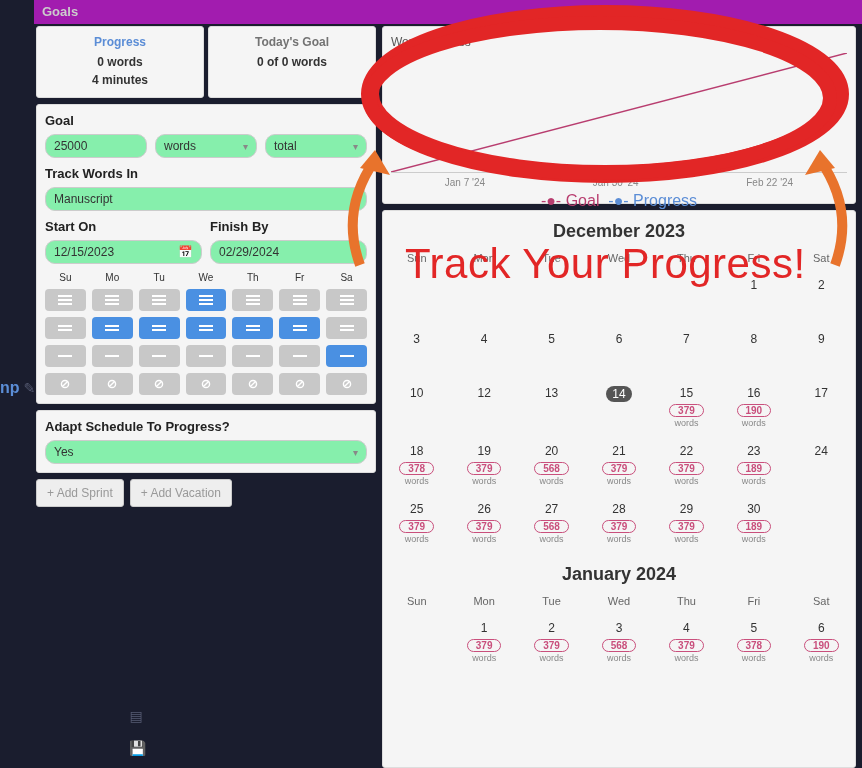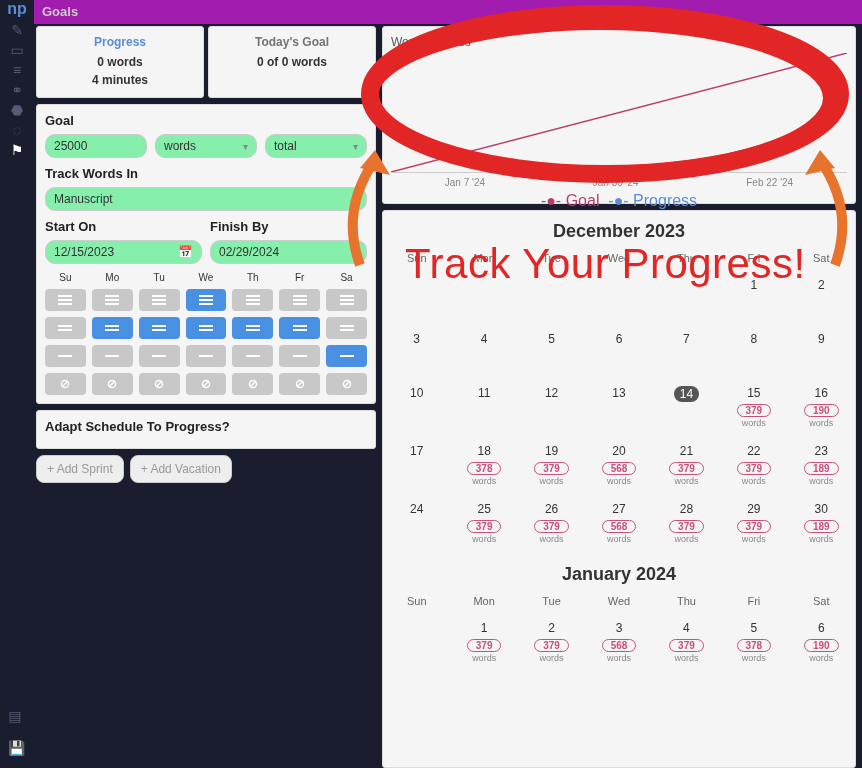--- a/index.html
+++ b/index.html
@@ -1,17 +1,17 @@
 <!DOCTYPE html>
 <html><head>
 <meta charset="utf-8">
 <style>
 * { box-sizing: border-box; margin: 0; padding: 0; }
 body { font-family: -apple-system, BlinkMacSystemFont, "Segoe UI", Arial, sans-serif; background: #1a1d2e; color: #333; font-size: 13px; width: 862px; height: 768px; overflow: hidden; position: relative; }
-.sidebar { position: absolute; left: 0; top: 0; width: 34px; height: 100%; background: #1a1d2e; display: flex; flex-direction: column; align-items: center; gap: 4px; }
+.sidebar { position: absolute; left: 0; top: 0; width: 34px; height: 100%; background: #1a1d2e; display: flex; align-items: center; padding-top: 8px; gap: 4px; }
 .sidebar .logo { color: #5b8dd6; font-weight: bold; font-size: 16px; }
 .sidebar .sicon { color: #565b73; font-size: 14px; cursor: pointer; }
 .sidebar .sicon.active { color: #fff; }
 .sidebar .bottom { margin-top: auto; margin-bottom: 12px; display: flex; flex-direction: column; gap: 16px; }
 .header { position: absolute; left: 34px; top: 0; right: 0; height: 24px; background: #a21caf; color: #ccc; font-size: 13px; padding: 4px 8px; font-weight: 600; }
 .left-panel { position: absolute; left: 36px; top: 26px; width: 340px; }
 .stats-row { display: flex; gap: 4px; margin-bottom: 6px; }
 .stat-box { flex: 1; background: #f5f5f5; border: 1px solid #ddd; border-radius: 3px; text-align: center; padding: 8px 4px; }
 .stat-title { font-weight: bold; font-size: 12px; margin-bottom: 4px; }
 .stat-title.progress { color: #5b8dd6; }
@@ -25,21 +25,21 @@
 .date-input { display: flex; align-items: center; justify-content: space-between; }
 .cal-icon { color: #666; font-size: 12px; }
 .half { flex: 1; }
 .schedule-grid { display: grid; grid-template-columns: repeat(7, 1fr); gap: 6px; }
 .sched-head { text-align: center; font-size: 10px; color: #333; font-weight: 500; }
 .sched-btn { height: 22px; border-radius: 4px; display: flex; align-items: center; justify-content: center; color: #fff; cursor: pointer; }
 .sched-btn.gray { background: #c8c8c8; }
 .sched-btn.blue { background: #4a90e2; }
 .sched-btn svg { width: 14px; height: 10px; }
 .btn-row { display: flex; gap: 6px; }
-.btn { background: #eee; border: 1px solid #ccc; border-radius: 8px; padding: 6px 10px; font-size: 12px; color: #999; cursor: pointer; }
+.btn { background: #eee; border: 1px solid #ccc; border-radius: 3px; padding: 6px 10px; font-size: 12px; color: #999; cursor: pointer; }
 .chart-panel { position: absolute; left: 382px; top: 26px; right: 6px; height: 178px; background: #f5f5f5; border: 1px solid #ddd; border-radius: 3px; padding: 8px; }
 .chart-title { font-size: 12px; color: #555; margin-bottom: 4px; }
 .chart-area { position: relative; height: 120px; border-bottom: 1px solid #ccc; }
 .chart-line { position: absolute; left: 0; bottom: 0; width: 100%; height: 100%; }
 .chart-ticks { display: flex; justify-content: space-around; font-size: 10px; color: #888; margin-top: 4px; }
 .chart-legend { text-align: center; font-size: 16px; margin-top: 4px; }
 .chart-legend .lg { color: #b83d6f; } .chart-legend .lp { color: #5b8dd6; }
 .calendar-panel { position: absolute; left: 382px; top: 210px; right: 6px; bottom: 0; background: #f5f5f5; border: 1px solid #ddd; border-radius: 3px; overflow: hidden; }
 .cal-month { text-align: center; font-weight: bold; font-size: 18px; padding: 10px 9px 6px; }
 .cal-grid { display: grid; grid-template-columns: repeat(7, 1fr); text-align: center; font-size: 11px; }
@@ -289,20 +289,21 @@
           <svg viewBox="0 0 14 14">
             <circle cx="7" cy="7" r="5" fill="none" stroke="currentColor" stroke-width="2"></circle>
             <line x1="3" y1="11" x2="11" y2="3" stroke="currentColor" stroke-width="2"></line>
           </svg>
         </div>
       </div>
   </div>
 
   <div class="section">
     <div class="section-label">Adapt Schedule To Progress?</div>
+    <div class="select" style="margin-top:4px">Yes</div>
   </div>
 
   <div class="btn-row">
     <div class="btn">+ Add Sprint</div>
     <div class="btn">+ Add Vacation</div>
   </div>
 </div>
 
 <div class="chart-panel">
   <div class="chart-title">Word Progress</div>
@@ -359,23 +360,20 @@
         <div class="cal-date">7</div>
       </div>
       <div class="cal-cell">
         <div class="cal-date">8</div>
       </div>
       <div class="cal-cell">
         <div class="cal-date">9</div>
       </div>
       <div class="cal-cell">
         <div class="cal-date">10</div>
-      </div>
-      <div class="cal-cell">
-        <div class="cal-date">11</div>
       </div>
       <div class="cal-cell">
         <div class="cal-date">12</div>
       </div>
       <div class="cal-cell">
         <div class="cal-date">13</div>
       </div>
       <div class="cal-cell"><div class="cal-date today">14</div></div>
       <div class="cal-cell"><div class="cal-date">15</div><div class="pill">379</div><div class="pill-sub">words</div></div>
       <div class="cal-cell"><div class="cal-date">16</div><div class="pill">190</div><div class="pill-sub">words</div></div>

